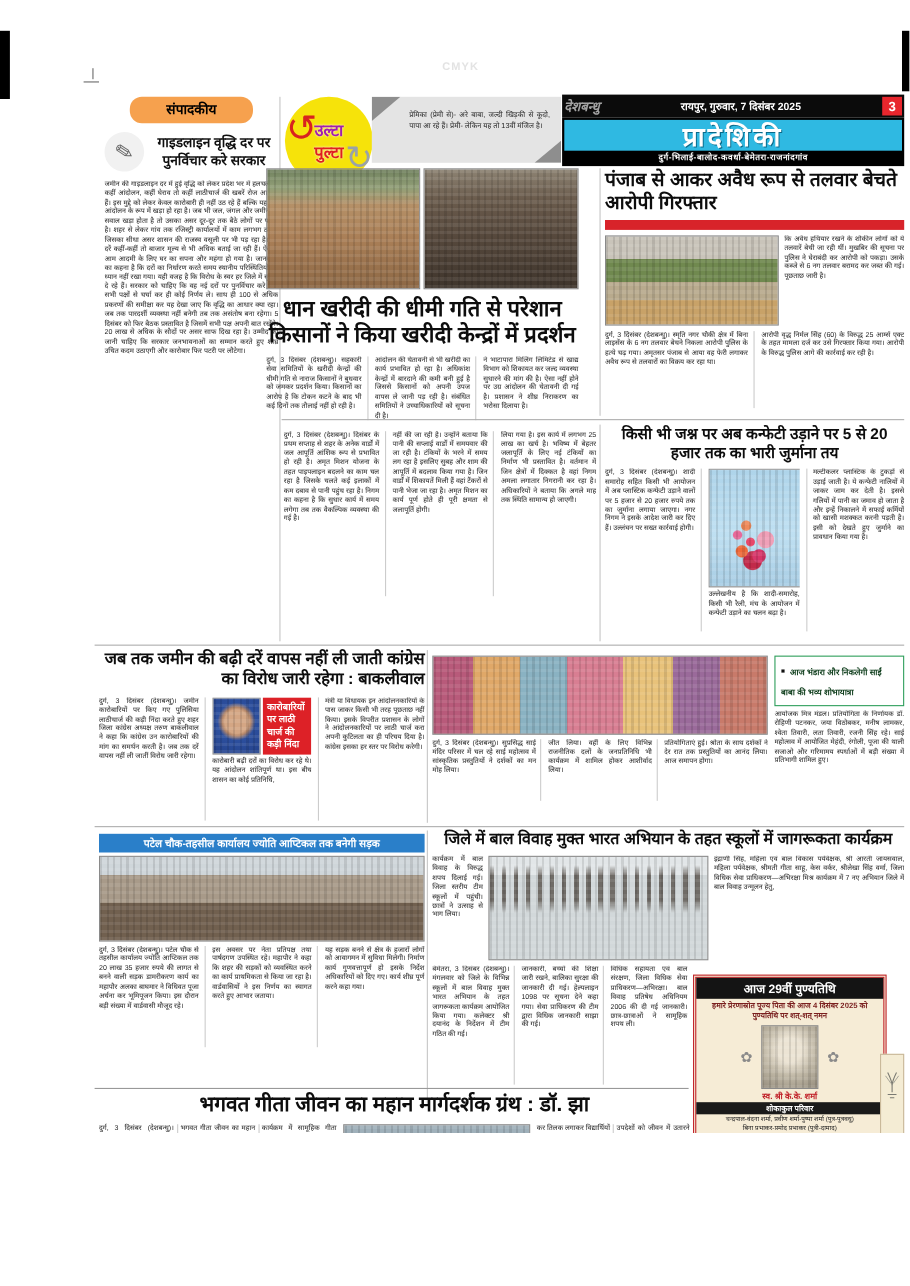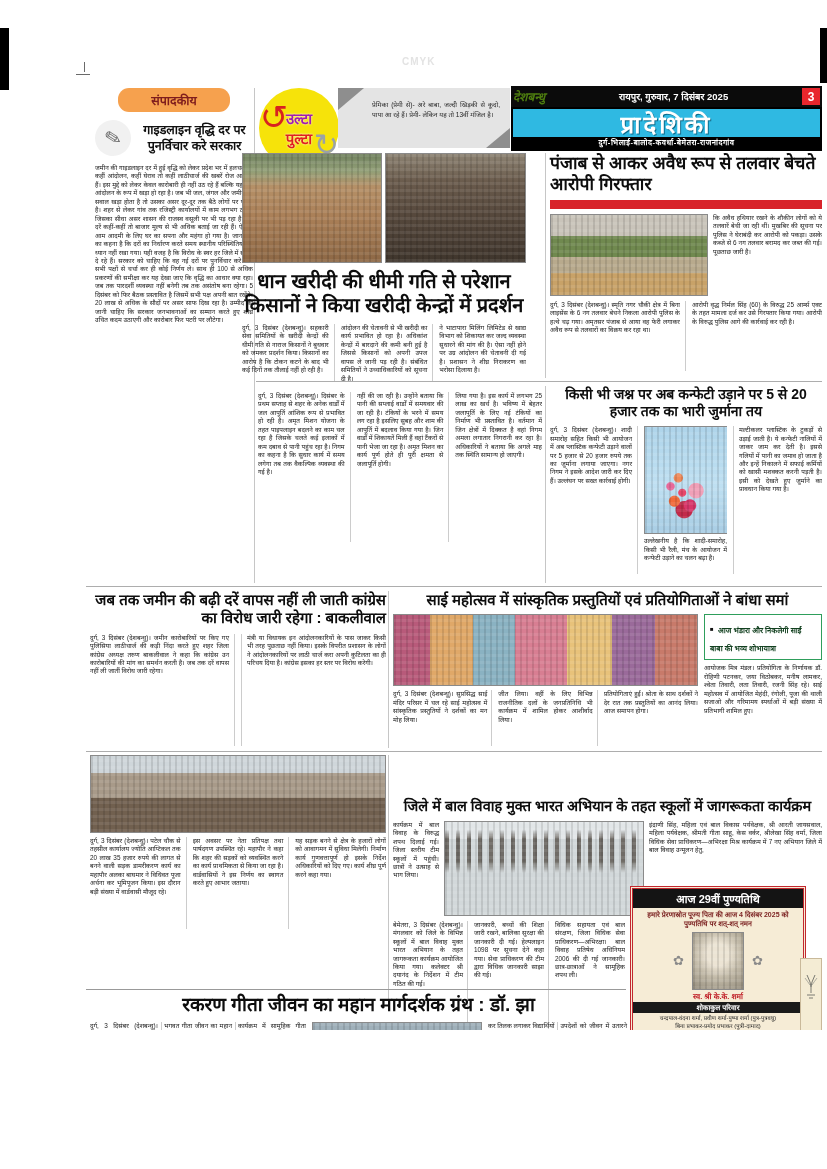--- a/index.html
+++ b/index.html
@@ -50,21 +50,21 @@
   <div class="abs" style="left:76px;top:74px;width:14px;height:1px;background:#6a6a6a;"></div>
   <div class="abs" style="left:84px;top:62px;width:1px;height:10px;background:#6a6a6a;"></div>
   <div class="abs" style="left:76px;top:1104px;width:14px;height:1px;background:#6a6a6a;"></div>
   <div class="abs" style="left:84px;top:1104px;width:1px;height:12px;background:#6a6a6a;"></div>
 
   <div class="abs" style="left:402px;top:56px;font-size:10px;font-weight:bold;letter-spacing:1px;color:#e3e3e3;">CMYK</div>
   <div class="abs" style="left:618px;top:1106px;font-size:10px;font-weight:bold;letter-spacing:1px;color:#dadada;">CMYK</div>
 
   <div class="abs" style="left:95px;top:88px;width:158px;height:495px;">
     <div style="width:112px;margin:0 auto;background:#f6a14e;border-radius:11px;text-align:center;padding:3px 0;">
-      <span style="font-size:12.5px;font-weight:bold;color:#7f1d1d;">संपादकीय</span>
+      <span style="font-size:12.5px;font-weight:bold;color:#000000;">संपादकीय</span>
     </div>
     <div style="display:flex;gap:5px;margin-top:8px;align-items:center;">
       <div style="width:36px;height:36px;border-radius:50%;background:#f1f1f1;display:flex;align-items:center;justify-content:center;font-size:20px;color:#6a6a6a;transform:rotate(-12deg);">✎</div>
       <div style="flex:1;font-size:12.5px;font-weight:bold;text-align:center;line-height:1.3;color:#101010;">गाइडलाइन वृद्धि दर पर पुनर्विचार करे सरकार</div>
     </div>
     <div class="small" style="margin-top:8px;height:400px;overflow:hidden;">जमीन की गाइडलाइन दर में हुई वृद्धि को लेकर प्रदेश भर में हलचल है। कहीं आंदोलन, कहीं घेराव तो कहीं लाठीचार्ज की खबरें रोज आ रही हैं। इस मुद्दे को लेकर केवल कारोबारी ही नहीं उठ रहे हैं बल्कि यह जन आंदोलन के रूप में खड़ा हो रहा है। जब भी जल, जंगल और जमीन पर सवाल खड़ा होता है तो उसका असर दूर-दूर तक बैठे लोगों पर पड़ता है। शहर से लेकर गांव तक रजिस्ट्री कार्यालयों में काम लगभग ठप है जिसका सीधा असर शासन की राजस्व वसूली पर भी पड़ रहा है। नई दरें कहीं-कहीं तो बाजार मूल्य से भी अधिक बताई जा रही हैं। ऐसे में आम आदमी के लिए घर का सपना और महंगा हो गया है। जानकारों का कहना है कि दरों का निर्धारण करते समय स्थानीय परिस्थितियों का ध्यान नहीं रखा गया। यही वजह है कि विरोध के स्वर हर जिले में सुनाई दे रहे हैं। सरकार को चाहिए कि वह नई दरों पर पुनर्विचार करे और सभी पक्षों से चर्चा कर ही कोई निर्णय ले। साथ ही 100 से अधिक प्रकरणों की समीक्षा कर यह देखा जाए कि वृद्धि का आधार क्या रहा। जब तक पारदर्शी व्यवस्था नहीं बनेगी तब तक असंतोष बना रहेगा। 5 दिसंबर को फिर बैठक प्रस्तावित है जिसमें सभी पक्ष अपनी बात रखेंगे। 20 लाख से अधिक के सौदों पर असर साफ दिख रहा है। उम्मीद की जानी चाहिए कि सरकार जनभावनाओं का सम्मान करते हुए शीघ्र उचित कदम उठाएगी और कारोबार फिर पटरी पर लौटेगा।</div>
   </div>
   <div class="vr" style="left:254px;top:88px;height:495px;"></div>
 
   <div class="abs" style="left:259px;top:88px;width:80px;height:80px;border-radius:50%;background:#f6e30a;display:flex;flex-direction:column;align-items:center;justify-content:center;position:absolute;">
@@ -74,21 +74,21 @@
     <span style="font-size:15px;font-weight:bold;color:#e01f1f;text-shadow:0 0 2px #fff;z-index:2;">पुल्टा</span>
   </div>
 
   <div class="abs" style="left:338px;top:88px;width:172px;height:60px;background:#e4e4e4;overflow:hidden;">
     <div style="position:absolute;left:0;top:0;width:0;height:0;border-top:22px solid #8e8e8e;border-right:26px solid transparent;"></div>
     <div style="position:absolute;right:0;bottom:0;width:0;height:0;border-bottom:20px solid #8e8e8e;border-left:24px solid transparent;"></div>
     <div class="small" style="padding:12px 10px 0 34px;line-height:1.55;font-size:6.6px;">प्रेमिका (प्रेमी से)- अरे बाबा, जल्दी खिड़की से कूदो, पापा आ रहे हैं। प्रेमी- लेकिन यह तो 13वीं मंजिल है।</div>
   </div>
 
   <div class="abs" style="left:511px;top:86px;width:311px;height:21px;background:#0b0b0b;display:flex;align-items:center;padding:0 2px;box-sizing:border-box;gap:4px;">
-    <span style="color:#4d7c0f;font-weight:bold;font-style:italic;font-size:12px;font-family:'Liberation Serif',serif;white-space:nowrap;text-align:center;">देशबन्धु</span>
+    <span style="color:#a3a3a3;font-weight:bold;font-style:italic;font-size:12px;font-family:'Liberation Serif',serif;white-space:nowrap;text-align:center;">देशबन्धु</span>
     <span style="flex:1;color:#fff;font-size:9.5px;font-weight:bold;text-align:center;white-space:nowrap;">रायपुर, गुरुवार, 7 दिसंबर 2025</span>
     <span style="width:18px;height:17px;background:#e8262d;color:#fff;font-size:12px;font-weight:bold;display:flex;align-items:center;justify-content:center;">3</span>
   </div>
 
   <div class="abs" style="left:511px;top:107px;width:311px;height:44px;background:#000;padding:2px;box-sizing:border-box;">
     <div style="background:#2fb9e2;height:28px;display:flex;align-items:center;justify-content:center;">
       <span style="color:#fff;font-weight:bold;font-size:24px;letter-spacing:3px;text-shadow:1px 1px 0 #0a6a8a;">प्रादेशिकी</span>
     </div>
     <div style="height:12px;color:#fff;font-size:7.6px;font-weight:bold;text-align:center;line-height:12px;letter-spacing:.5px;">दुर्ग-भिलाई-बालोद-कवर्धा-बेमेतरा-राजनांदगांव</div>
   </div>
@@ -142,27 +142,33 @@
       <div class="col small" style="border-left:1px solid #ccc;padding-left:5px;">मल्टीकलर प्लास्टिक के टुकड़ों से उड़ाई जाती है। ये कन्फेटी नालियों में जाकर जाम कर देती है। इससे गलियों में पानी का जमाव हो जाता है और इन्हें निकालने में सफाई कर्मियों को खासी मशक्कत करनी पड़ती है। इसी को देखते हुए जुर्माने का प्रावधान किया गया है।</div>
     </div>
   </div>
 
   <div class="hr" style="left:86px;top:586px;width:736px;"></div>
 
   <div class="abs" style="left:90px;top:591px;width:296px;">
     <div class="hl" style="font-size:15px;text-align:right;">जब तक जमीन की बढ़ी दरें वापस नहीं ली जाती कांग्रेस का विरोध जारी रहेगा :  बाकलीवाल</div>
     <div class="cols" style="margin-top:6px;height:112px;">
       <div class="col small" style="border-right:1px solid #ccc;padding-right:5px;">दुर्ग, 3 दिसंबर (देशबन्धु)। जमीन कारोबारियों पर किए गए पुलिसिया लाठीचार्ज की कड़ी निंदा करते हुए शहर जिला कांग्रेस अध्यक्ष तरुण बाकलीवाल ने कहा कि कांग्रेस उन कारोबारियों की मांग का समर्थन करती है। जब तक दरें वापस नहीं ली जातीं विरोध जारी रहेगा।</div>
+      <div class="col">
+        <div style="display:flex;gap:2px;">
+          <div class="ph ph-portrait" style="width:44px;height:52px;"></div>
+          <div style="flex:1;background:#dd2127;color:#fff;font-size:8.5px;font-weight:bold;line-height:1.35;padding:3px 4px;">कारोबारियों पर लाठी चार्ज की कड़ी निंदा</div>
+        </div>
+        <div class="small" style="margin-top:3px;">कारोबारी बढ़ी दरों का विरोध कर रहे थे। यह आंदोलन शांतिपूर्ण था। इस बीच शासन का कोई प्रतिनिधि,</div>
+      </div>
       <div class="col small" style="border-left:1px solid #ccc;padding-left:5px;">मंत्री या विधायक इन आंदोलनकारियों के पास जाकर किसी भी तरह पूछताछ नहीं किया। इसके विपरीत प्रशासन के लोगों ने आंदोलनकारियों पर लाठी चार्ज करा अपनी कुटिलता का ही परिचय दिया है। कांग्रेस इसका हर स्तर पर विरोध करेगी।</div>
     </div>
   </div>
   <div class="vr" style="left:388px;top:591px;height:157px;"></div>
 
   <div class="abs" style="left:393px;top:591px;width:429px;">
-    <div class="hl" style="font-size:15px;">साई महोत्सव में सांस्कृतिक प्रस्तुतियों एवं प्रतियोगिताओं ने बांधा समां</div>
     <div style="display:flex;gap:6px;margin-top:5px;">
       <div style="width:305px;">
         <div class="ph ph-stage" style="width:305px;height:72px;"></div>
         <div class="cols" style="margin-top:4px;height:56px;">
           <div class="col small" style="border-right:1px solid #ccc;padding-right:4px;">दुर्ग, 3 दिसंबर (देशबन्धु)। सुप्रसिद्ध साई मंदिर परिसर में चल रहे साई महोत्सव में सांस्कृतिक प्रस्तुतियों ने दर्शकों का मन मोह लिया।</div>
           <div class="col small" style="border-right:1px solid #ccc;padding-right:4px;">जीत लिया। वहीं के लिए विभिन्न राजनीतिक दलों के जनप्रतिनिधि भी कार्यक्रम में शामिल होकर आशीर्वाद लिया।</div>
           <div class="col small">प्रतियोगिताएं हुईं। श्रोता के साथ दर्शकों ने देर रात तक प्रस्तुतियों का आनंद लिया। आज समापन होगा।</div>
         </div>
       </div>
       <div style="flex:1;">
@@ -171,30 +177,31 @@
           <span style="font-size:7.6px;font-weight:bold;color:#12401f;line-height:1.3;">आज भंडारा और निकलेगी साईं बाबा की भव्य शोभायात्रा</span>
         </div>
         <div class="small" style="margin-top:4px;height:74px;overflow:hidden;">आयोजक मित्र मंडल। प्रतियोगिता के निर्णायक डॉ. रोहिणी पटनकर, जया विठोबकर, मनीष लामकर, श्वेता तिवारी, लता तिवारी, रजनी सिंह रहे। साई महोत्सव में आयोजित मेहंदी, रंगोली, पूजा की थाली सजाओ और गरिमामय स्पर्धाओं में बड़ी संख्या में प्रतिभागी शामिल हुए।</div>
       </div>
     </div>
   </div>
 
   <div class="hr" style="left:86px;top:751px;width:736px;"></div>
 
   <div class="abs" style="left:90px;top:755px;width:296px;">
+    <div style="background:#2a7fc9;color:#fff;font-size:9.5px;font-weight:bold;text-align:center;padding:2px 0;margin:3px 0;">पटेल चौक-तहसील कार्यालय ज्योति आप्टिकल तक बनेगी सड़क</div>
     <div class="ph ph-street" style="width:100%;height:78px;"></div>
     <div class="cols" style="margin-top:4px;height:92px;">
       <div class="col small" style="border-right:1px solid #ccc;padding-right:5px;">दुर्ग, 3 दिसंबर (देशबन्धु)। पटेल चौक से तहसील कार्यालय ज्योति आप्टिकल तक 20 लाख 35 हजार रुपये की लागत से बनने वाली सड़क डामरीकरण कार्य का महापौर अलका बाघमार ने विधिवत पूजा अर्चना कर भूमिपूजन किया। इस दौरान बड़ी संख्या में वार्डवासी मौजूद रहे।</div>
       <div class="col small" style="border-right:1px solid #ccc;padding-right:5px;">इस अवसर पर नेता प्रतिपक्ष तथा पार्षदगण उपस्थित रहे। महापौर ने कहा कि शहर की सड़कों को व्यवस्थित करने का कार्य प्राथमिकता से किया जा रहा है। वार्डवासियों ने इस निर्णय का स्वागत करते हुए आभार जताया।</div>
       <div class="col small">यह सड़क बनने से क्षेत्र के हजारों लोगों को आवागमन में सुविधा मिलेगी। निर्माण कार्य गुणवत्तापूर्ण हो इसके निर्देश अधिकारियों को दिए गए। कार्य शीघ्र पूर्ण करने कहा गया।</div>
     </div>
   </div>
   <div class="vr" style="left:388px;top:755px;height:250px;"></div>
 
-  <div class="abs" style="left:393px;top:755px;width:429px;margin-top:43px;">
+  <div class="abs" style="left:393px;top:755px;width:429px;">
     <div class="hl" style="font-size:14.5px;">जिले में बाल विवाह मुक्त भारत अभियान के तहत स्कूलों में जागरूकता कार्यक्रम</div>
     <div style="display:flex;gap:5px;margin-top:5px;">
       <div class="small" style="width:46px;">कार्यक्रम में बाल विवाह के विरुद्ध शपथ दिलाई गई। जिला स्तरीय टीम स्कूलों में पहुंची। छात्रों ने उत्साह से भाग लिया।</div>
       <div class="ph ph-students" style="width:200px;height:95px;"></div>
       <div class="col small">इंद्राणी सिंह, महिला एवं बाल विकास पर्यवेक्षक, श्री आरती जायसवाल, महिला पर्यवेक्षक, श्रीमती गीता साहू, केस वर्कर, श्रीलेखा सिंह वर्मा, जिला विधिक सेवा प्राधिकरण—अभिरक्षा मिश्र कार्यक्रम में 7 नए अभियान जिले में बाल विवाह उन्मूलन हेतु,</div>
     </div>
     <div class="cols" style="margin-top:5px;width:232px;height:108px;">
       <div class="col small" style="border-right:1px solid #ccc;padding-right:4px;">बेमेतरा, 3 दिसंबर (देशबन्धु)। मंगलवार को जिले के विभिन्न स्कूलों में बाल विवाह मुक्त भारत अभियान के तहत जागरूकता कार्यक्रम आयोजित किया गया। कलेक्टर श्री दयानंद के निर्देशन में टीम गठित की गई।</div>
       <div class="col small" style="border-right:1px solid #ccc;padding-right:4px;">जानकारी, बच्चों की शिक्षा जारी रखने, बालिका सुरक्षा की जानकारी दी गई। हेल्पलाइन 1098 पर सूचना देने कहा गया। सेवा प्राधिकरण की टीम द्वारा विधिक जानकारी साझा की गई।</div>
       <div class="col small">विधिक सहायता एवं बाल संरक्षण, जिला विधिक सेवा प्राधिकरण—अभिरक्षा। बाल विवाह प्रतिषेध अधिनियम 2006 की दी गई जानकारी। छात्र-छात्राओं ने सामूहिक शपथ ली।</div>
@@ -216,21 +223,21 @@
       <div style="font-size:5.8px;line-height:1.35;color:#222;">बिना प्रभाकर-प्रमोद प्रभाकर (पुत्री-दामाद)</div>
       <div style="font-size:5.8px;line-height:1.35;color:#222;">शर्मा-अनिल शर्मा, ऊषा शर्मा-विशाल, अडवाणी प्रभाकर-पूजा प्रभाकर,</div>
       <div style="font-size:5.8px;line-height:1.35;color:#222;">शुभम-सुमन शर्मा, रोशनी शर्मा-ऋषि सलिल, प्रिया-मयंक, रवीना, अनन्या,</div>
       <div style="font-size:5.8px;line-height:1.35;color:#222;">निवा. क्वा. स्टेशन मरोदा सेक्टर शर्मा परिवार भिलाई-1 भिलाई</div>
     </div>
   </div>
 
   <div class="hr" style="left:86px;top:989px;width:540px;background:#999;"></div>
 
   <div class="abs" style="left:90px;top:993px;width:537px;">
-    <div class="hl" style="font-size:19px;">रकरण गीता जीवन का महान मार्गदर्शक ग्रंथ : डॉ. झा</div>
+    <div class="hl" style="font-size:19px;">भगवत गीता जीवन का महान मार्गदर्शक ग्रंथ : डॉ. झा</div>
     <div style="display:flex;gap:6px;margin-top:6px;height:84px;">
       <div class="small" style="width:216px;column-count:3;column-gap:6px;column-rule:1px solid #ccc;">दुर्ग, 3 दिसंबर (देशबन्धु)। शासकीय विश्वनाथ यादव तामस्कर स्वशासी महाविद्यालय में आयोजित गीता जयंती समारोह में मुख्य वक्ता डॉ. झा ने कहा कि भगवत गीता जीवन का महान मार्गदर्शक ग्रंथ है। समारोह में बड़े ही उत्साह के साथ भाग लिया गया। महाविद्यालय के प्राचार्य डॉ. अजय कुमार सिंह के मार्गदर्शन में आयोजित इस कार्यक्रम में सामूहिक गीता श्लोक पाठ संपन्न हुआ। कार्यक्रम का शुभारंभ भगवान श्रीकृष्ण की प्रतिमा पर माल्यार्पण कर दीप प्रज्वलन से किया गया।</div>
       <div class="ph ph-group" style="width:170px;height:82px;"></div>
       <div class="small" style="flex:1;column-count:2;column-gap:6px;column-rule:1px solid #ccc;">कर तिलक लगाकर विद्यार्थियों द्वारा स्वागत किया गया। इस अवसर पर प्रभारी प्राचार्य डॉ. एम.एन. झा ने गीता के उपदेशों को जीवन में उतारने की बात कही। छात्र-छात्राओं ने भी अपने विचार रखे।</div>
     </div>
   </div>
 
   <div class="abs" style="left:800px;top:958px;width:22px;height:148px;background:#f4ecd4;border:1px solid #c9b99a;box-sizing:border-box;">
     <div style="text-align:center;margin-top:14px;">
       <svg width="14" height="26" viewBox="0 0 14 26">

